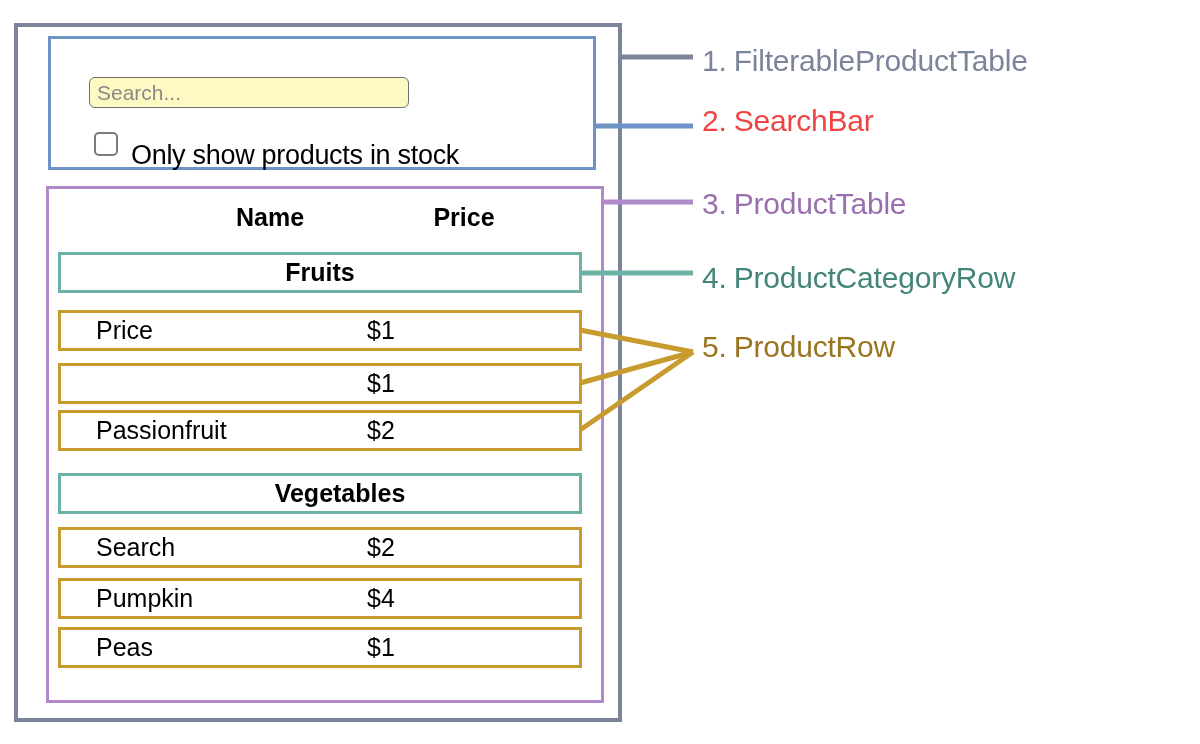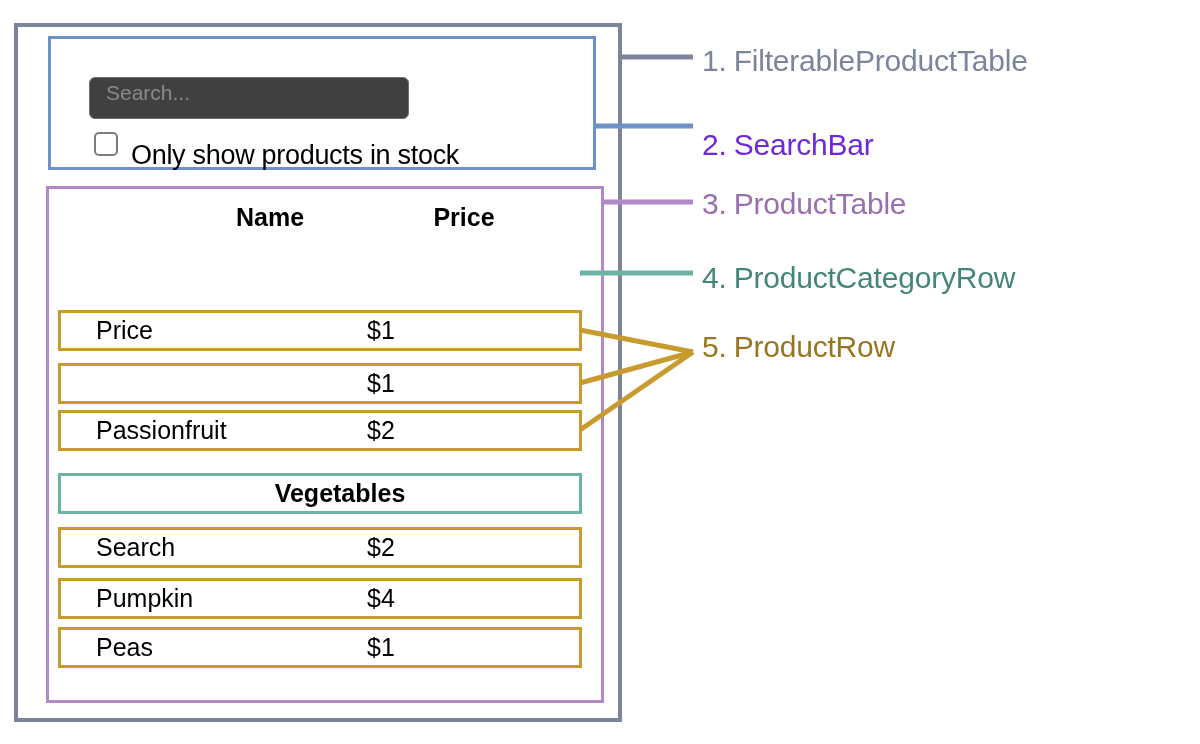--- a/index.html
+++ b/index.html
@@ -12,24 +12,24 @@
   .box{position:absolute;box-sizing:border-box;background:transparent;}
 
   #filterable-box{left:14px;top:23px;width:608px;height:699px;
                   border:4px solid #7b849b;}
   #searchbar-box{left:48px;top:36px;width:548px;height:134px;
                  border:3px solid #6d93c6;}
   #producttable-box{left:46px;top:186px;width:558px;height:517px;
                     border:3px solid #b08ac8;}
 
   
-  #search-input{position:absolute;left:89px;top:77px;width:320px;height:42px;
+  #search-input{position:absolute;left:89px;top:77px;width:320px;height:31px;
                 box-sizing:border-box;border:1px solid #6e6e6e;border-radius:6px;
-                background:#404040;font-family:"Liberation Sans",sans-serif;
-                font-size:21px;color:#8a8a8a;padding:0 16px;line-height:29px;
+                background:#fef9c3;font-family:"Liberation Sans",sans-serif;
+                font-size:21px;color:#8a8a8a;padding:0 7px;line-height:29px;
                 white-space:nowrap;overflow:hidden;}
   #checkbox-row{position:absolute;left:94px;top:126px;width:480px;height:36px;
                 display:flex;align-items:center;}
   #stock-checkbox{width:24px;height:24px;box-sizing:border-box;
                   border:2px solid #7d7d7d;border-radius:5px;background:#fff;
                   flex:0 0 auto;}
   #stock-label{margin-left:13px;font-size:27px;color:#000;
                font-family:"Liberation Sans",sans-serif;
                letter-spacing:-0.3px;white-space:nowrap;margin-top:22px;}
 
@@ -77,20 +77,23 @@
     <span id="stock-label">Only show products in stock</span>
   </div>
 
   <div class="box" id="producttable-box"></div>
 
   <div id="table-head">
     <span class="th" id="th-name">Name</span>
     <span class="th" id="th-price">Price</span>
   </div>
 
+  <div class="trow cat-row" style="top:252px;">
+    <div class="cat-label">Fruits</div>
+  </div>
 
   <div class="trow prod-row" style="top:310px;">
     <span class="cell c-name">Price</span>
     <span class="cell c-price">$1</span>
   </div>
 
   <div class="trow prod-row" style="top:363px;">
     <span class="cell c-price">$1</span>
   </div>
 
@@ -130,21 +133,21 @@
 
     <line x1="580" y1="330" x2="693" y2="352" stroke="#c89b2e" stroke-width="5"></line>
     <line x1="580" y1="383" x2="693" y2="352" stroke="#c89b2e" stroke-width="5"></line>
     <line x1="580" y1="430" x2="693" y2="352" stroke="#c89b2e" stroke-width="5"></line>
   </svg>
 
   <div class="anno" style="top: 44px; color: rgb(123, 132, 155);">
     <span class="num">1.</span><span>FilterableProductTable</span>
   </div>
 
-  <div class="anno" style="top: 128px; color: #6d28d9;">
+  <div class="anno" style="top: 104px; color: #ef4444;">
     <span class="num">2.</span><span>SearchBar</span>
   </div>
 
   <div class="anno" style="top: 187px; color: rgb(154, 111, 176);">
     <span class="num">3.</span><span>ProductTable</span>
   </div>
 
   <div class="anno" style="top: 261px; color: rgb(68, 133, 122);">
     <span class="num">4.</span><span>ProductCategoryRow</span>
   </div>

